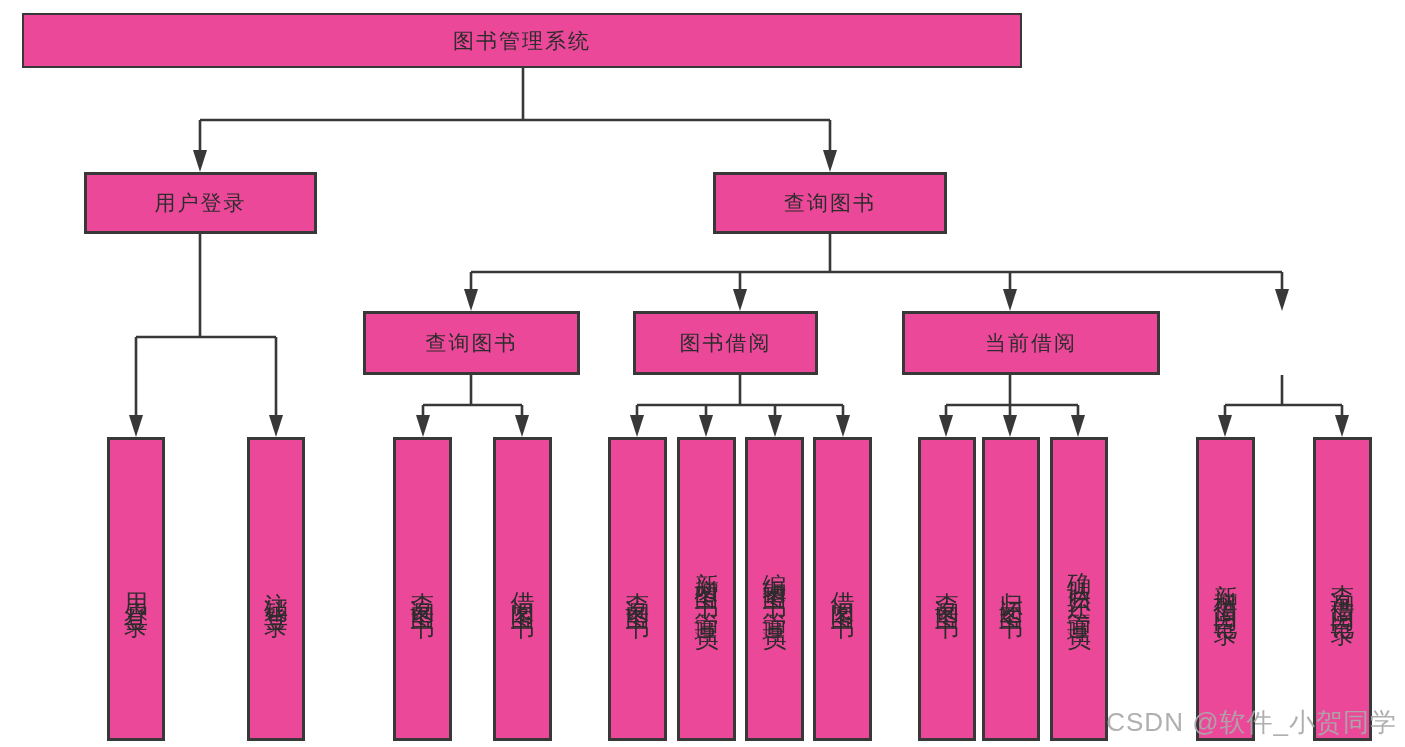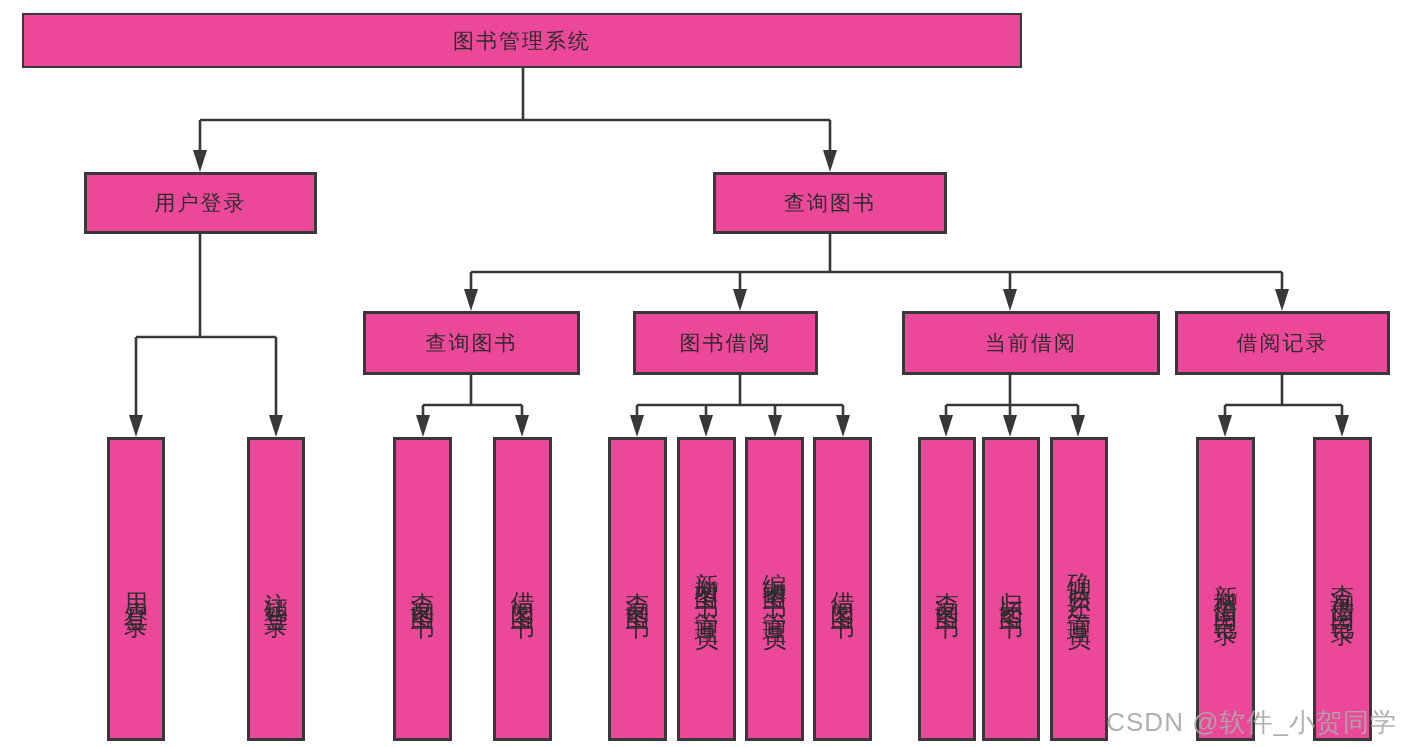--- a/index.html
+++ b/index.html
@@ -161,23 +161,20 @@
 
   <div class="node" style="left:363px;top:311px;width:217px;height:64px">
     <span class="hlabel">查询图书</span>
   </div>
   <div class="node" style="left:633px;top:311px;width:185px;height:64px">
     <span class="hlabel">图书借阅</span>
   </div>
   <div class="node" style="left:902px;top:311px;width:258px;height:64px">
     <span class="hlabel">当前借阅</span>
   </div>
-  <div class="node" style="left:1175px;top:311px;width:215px;height:64px">
-    <span class="hlabel">借阅记录</span>
-  </div>
 
   <div class="node leaf" style="left:107px;top:437px;width:58px;height:304px">用户登录</div>
   <div class="node leaf" style="left:247px;top:437px;width:58px;height:304px">注销登录</div>
 
   <div class="node leaf" style="left:393px;top:437px;width:59px;height:304px">查询图书</div>
   <div class="node leaf" style="left:493px;top:437px;width:59px;height:304px">借阅图书</div>
 
   <div class="node leaf" style="left:608px;top:437px;width:59px;height:304px">查询图书</div>
   <div class="node leaf" style="left:677px;top:437px;width:59px;height:304px">新增图书（管理员）</div>
   <div class="node leaf" style="left:745px;top:437px;width:59px;height:304px">编辑图书（管理员）</div>

